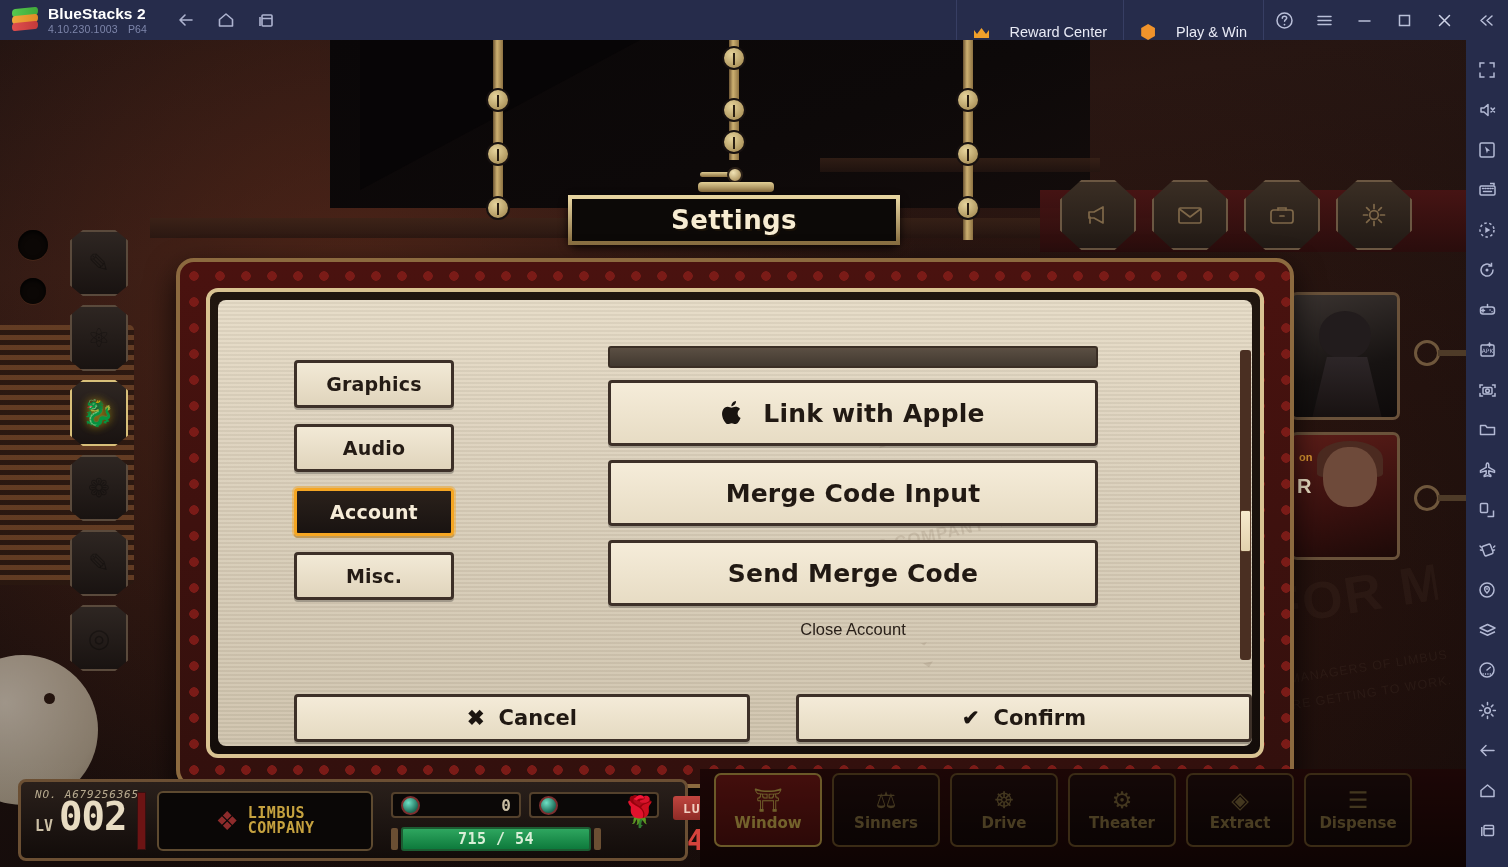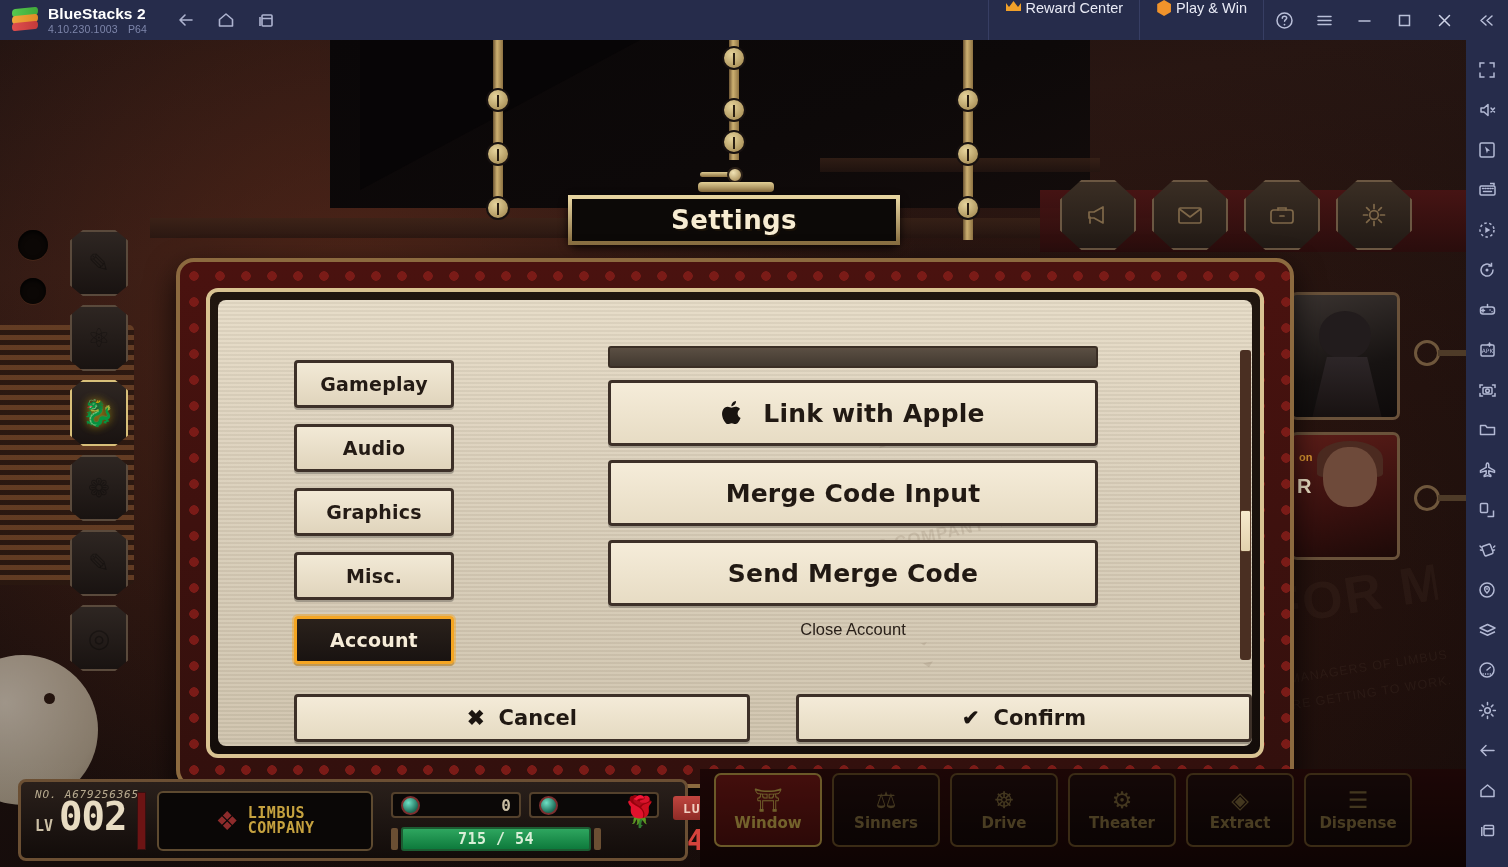--- a/index.html
+++ b/index.html
@@ -22,21 +22,21 @@
   .bs-title{ color:#ffffff; font-size:15.5px; font-weight:bold; letter-spacing:.1px; }
   .bs-sub{ color:#7e86ab; font-size:10.5px; margin-top:3px; letter-spacing:.2px; }
   .bs-sub .p64{ margin-left:7px; }
 
   .tb-navs{ display:flex; align-items:center; margin-left:22px; gap:6px; }
   .tb-ico{ width:34px; height:34px; display:flex; align-items:center; justify-content:center;
     cursor:pointer; }
   .tb-ico svg{ stroke:#aeb4d0; fill:none; stroke-width:1.6; }
 
   .tb-right{ margin-left:auto; display:flex; align-items:center; height:40px; }
-  .pill{ display:flex; align-items:flex-start; gap:4px; height:40px; padding:0 16px;
+  .pill{ display:flex; align-items:flex-end; gap:20px; height:40px; padding:0 16px;
     color:#e8eaf5; font-size:14.5px; cursor:pointer;
     border-left:1px solid #373e63; border-right:1px solid #373e63; }
   .pill.second{ border-left:none; }
   .crown{ width:17px; height:13px; position:relative; flex:none; }
   .crown svg{ display:block; }
   .hexcoin{ width:16px; height:16px; background:#f0932b; flex:none;
     clip-path:polygon(50% 0,93% 25%,93% 75%,50% 100%,7% 75%,7% 25%); }
   .tb-btn{ width:40px; height:40px; display:flex; align-items:center; justify-content:center; cursor:pointer; }
   .tb-btn svg{ stroke:#b9bfd8; fill:none; stroke-width:1.5; }
   .tb-btn.close svg{ stroke:#cdd2e6; }
@@ -603,33 +603,30 @@
       <div class="dlg-inner">
 
         <div class="seal">
           <div class="d"></div>
           <div class="d2"></div>
           <div class="t">LIMBUS COMPANY</div>
         </div>
 
         <div class="tabs">
           <div class="tab">
-              <span>Gameplay</span>
+              <span>Graphics</span>
             </div>
           <div class="tab">
               <span>Audio</span>
             </div>
-          <div class="tab">
-              <span>Graphics</span>
+          <div class="tab active">
+              <span>Account</span>
             </div>
           <div class="tab">
               <span>Misc.</span>
-            </div>
-          <div class="tab active">
-              <span>Account</span>
             </div>
         </div>
 
         <div class="content">
           <div class="topbar-cut"></div>
 
           <div class="actbtn">
             <svg class="apple" viewBox="0 0 24 28">
               <path d="M16.6 14.6c0-3 2.4-4.4 2.5-4.5-1.4-2-3.5-2.3-4.2-2.3-1.8-.2-3.5 1-4.4 1-.9 0-2.3-1-3.8-1-1.9 0-3.7 1.1-4.7 2.9-2 3.5-.5 8.7 1.4 11.5 1 1.4 2.1 3 3.6 2.9 1.4-.1 2-.9 3.7-.9s2.2.9 3.8.9c1.6 0 2.5-1.4 3.5-2.8 1.1-1.6 1.5-3.2 1.6-3.3-.1 0-3-1.2-3-4.4zM13.8 5.6c.8-1 1.3-2.3 1.2-3.6-1.2 0-2.6.8-3.4 1.7-.7.9-1.4 2.2-1.2 3.5 1.3.1 2.6-.7 3.4-1.6z" fill="#191410" stroke="none"></path>
             </svg>

